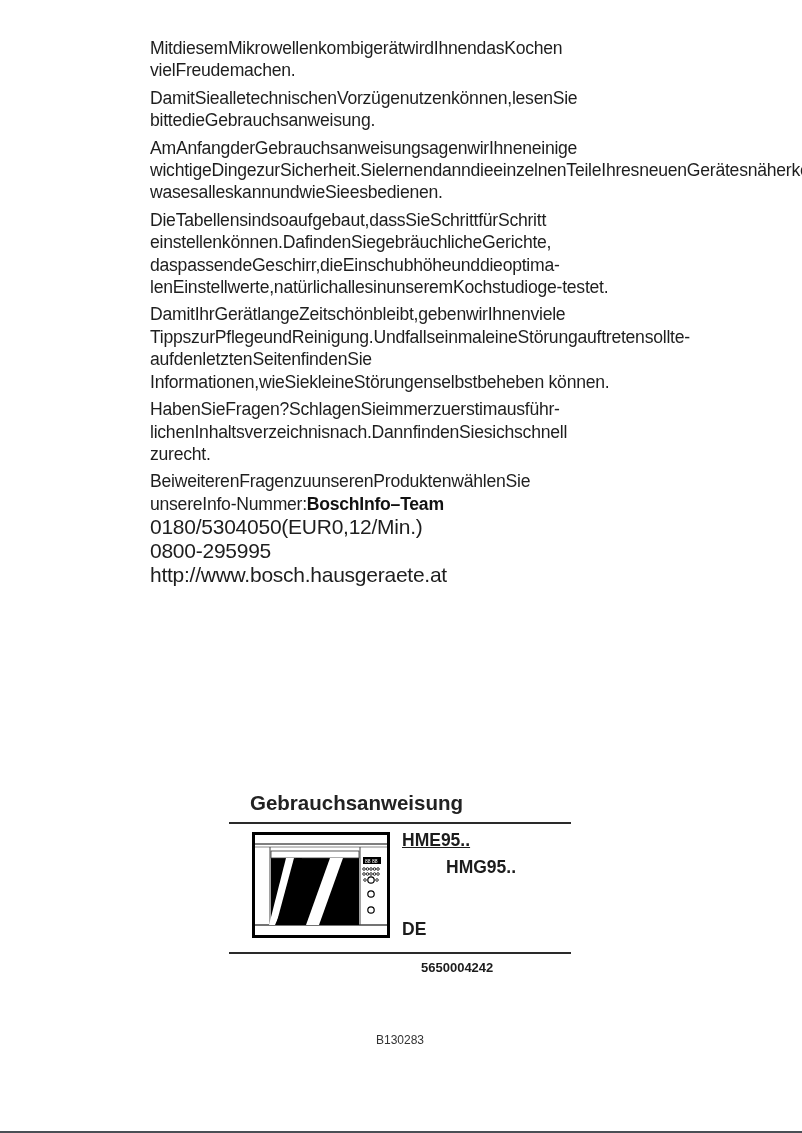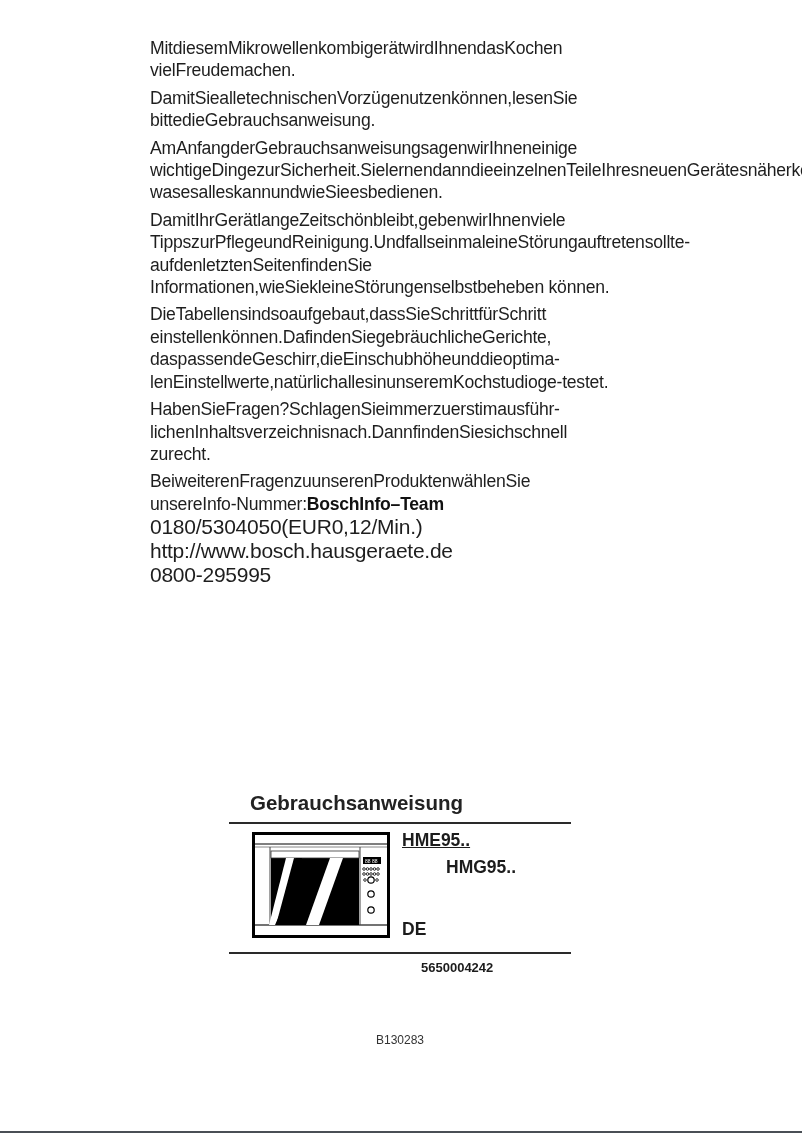--- a/index.html
+++ b/index.html
@@ -44,30 +44,30 @@
       position: absolute; left: 0; top: 1131px; width: 802px; height: 2px; background: #4a4f55;
     }
   </style>
 </head>
 <body>
 
 <div class="intro">
   <p>MitdiesemMikrowellenkombigerätwirdIhnendasKochen vielFreudemachen.</p>
   <p>DamitSiealletechnischenVorzügenutzenkönnen,lesenSie bittedieGebrauchsanweisung.</p>
   <p>AmAnfangderGebrauchsanweisungsagenwirIhneneinige wichtigeDingezurSicherheit.SielernendanndieeinzelnenTeileIhresneuenGerätesnäherkennen.WirzeigenIhnen, wasesalleskannundwieSieesbedienen.</p>
+  <p>DieTabellensindsoaufgebaut,dassSieSchrittfürSchritt einstellenkönnen.DafindenSiegebräuchlicheGerichte, daspassendeGeschirr,dieEinschubhöheunddieoptima-lenEinstellwerte,natürlichallesinunseremKochstudioge-testet.</p>
   <p>DamitIhrGerätlangeZeitschönbleibt,gebenwirIhnenviele TippszurPflegeundReinigung.UndfallseinmaleineStörungauftretensollte-aufdenletztenSeitenfindenSie Informationen,wieSiekleineStörungenselbstbeheben können.</p>
-  <p>DieTabellensindsoaufgebaut,dassSieSchrittfürSchritt einstellenkönnen.DafindenSiegebräuchlicheGerichte, daspassendeGeschirr,dieEinschubhöheunddieoptima-lenEinstellwerte,natürlichallesinunseremKochstudioge-testet.</p>
   <p>HabenSieFragen?SchlagenSieimmerzuerstimausführ-lichenInhaltsverzeichnisnach.DannfindenSiesichschnell zurecht.</p>
 
   <div class="contact">
     <span class="line">BeiweiterenFragenzuunserenProduktenwählenSie</span>
     <span class="line"><span>unsereInfo-Nummer:</span><span class="bold">BoschInfo–Team</span></span>
     <span class="line small">0180/5304050(EUR0,12/Min.)</span>
-    <span class="line small">http://www.bosch.hausgeraete.de</span>
     <span class="line small">0800-295995</span>
+    <span class="line small">http://www.bosch.hausgeraete.at</span>
   </div>
 </div>
 
 <div class="cover-title">Gebrauchsanweisung</div>
 <div class="rule top"></div>
 
 <div class="oven">
   <svg width="138" height="106" viewBox="0 0 138 106" xmlns="http://www.w3.org/2000/svg">
     <rect x="1.5" y="1.5" width="135" height="103" fill="#fff" stroke="#000" stroke-width="3"></rect>
     <line x1="3" y1="12" x2="135" y2="12" stroke="#555" stroke-width="1.5"></line>

